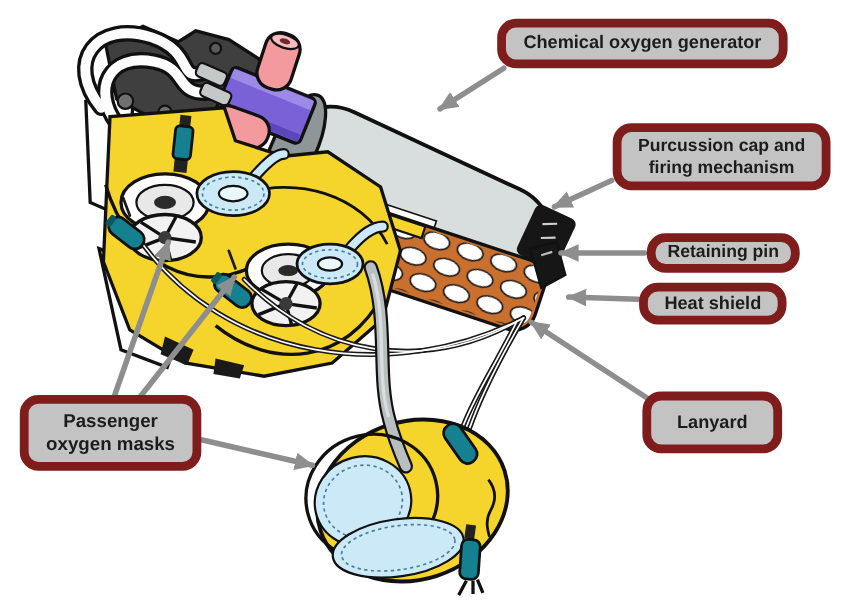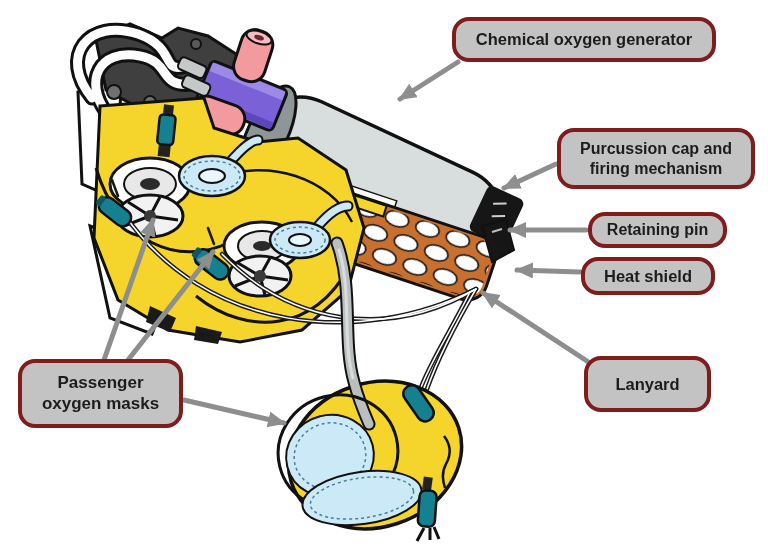--- a/index.html
+++ b/index.html
@@ -1,23 +1,23 @@
 <!DOCTYPE html>
 <html><head>
 <meta charset="utf-8">
 <style>
   html,body{margin:0;padding:0;background:#fff;}
   #canvas{position:relative;width:768px;height:545px;background:#ffffff;overflow:hidden;
           font-family:"Liberation Sans","DejaVu Sans",sans-serif;}
   #art{position:absolute;left:0;top:0;}
-  .callout{position:absolute;box-sizing:border-box;background:#c3c3c3;border:4px solid #7f1d1d;
+  .callout{position:absolute;box-sizing:border-box;background:#c3c3c3;border:8px solid #7f1d1d;
            border-radius:17px;color:#1c1c1c;font-weight:bold;display:flex;align-items:center;
            justify-content:center;text-align:center;line-height:1.22;padding:2px 10px;}
   .c-chem   {left:452px;top:17px; width:264px;height:45px;font-size:16.5px;white-space:nowrap;}
-  .c-purc   {left:557px;top:112px;width:198px;height:61px;font-size:16px;margin-top:16px;}
+  .c-purc   {left:557px;top:112px;width:198px;height:61px;font-size:16px;}
   .c-pin    {left:588px;top:212px;width:139px;height:36px;font-size:16px;white-space:nowrap;}
   .c-shield {left:581px;top:257px;width:134px;height:38px;font-size:16.5px;white-space:nowrap;}
   .c-lan    {left:584px;top:356px;width:127px;height:56px;font-size:16.5px;white-space:nowrap;}
   .c-masks  {left:18px; top:359px;width:165px;height:69px;font-size:17px;}
 </style>
 </head>
 <body>
 
 <div id="canvas">
 

